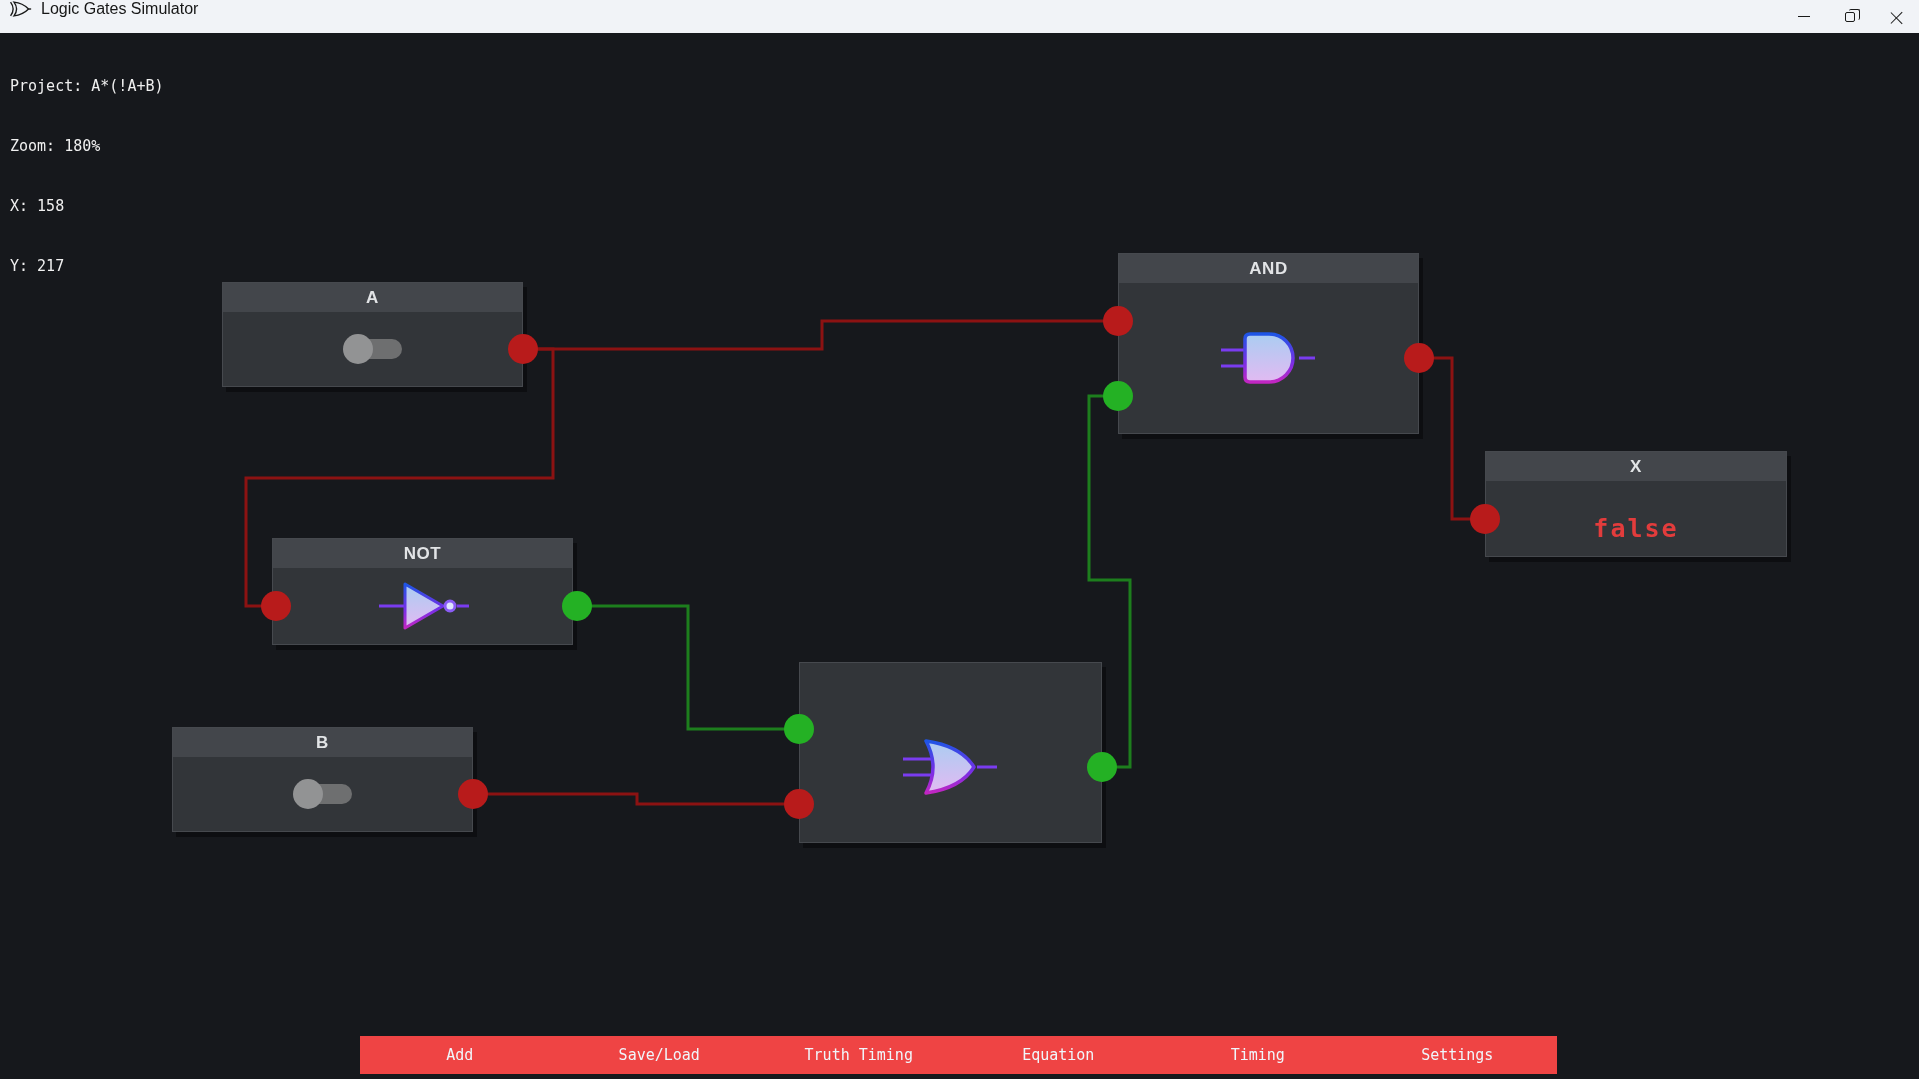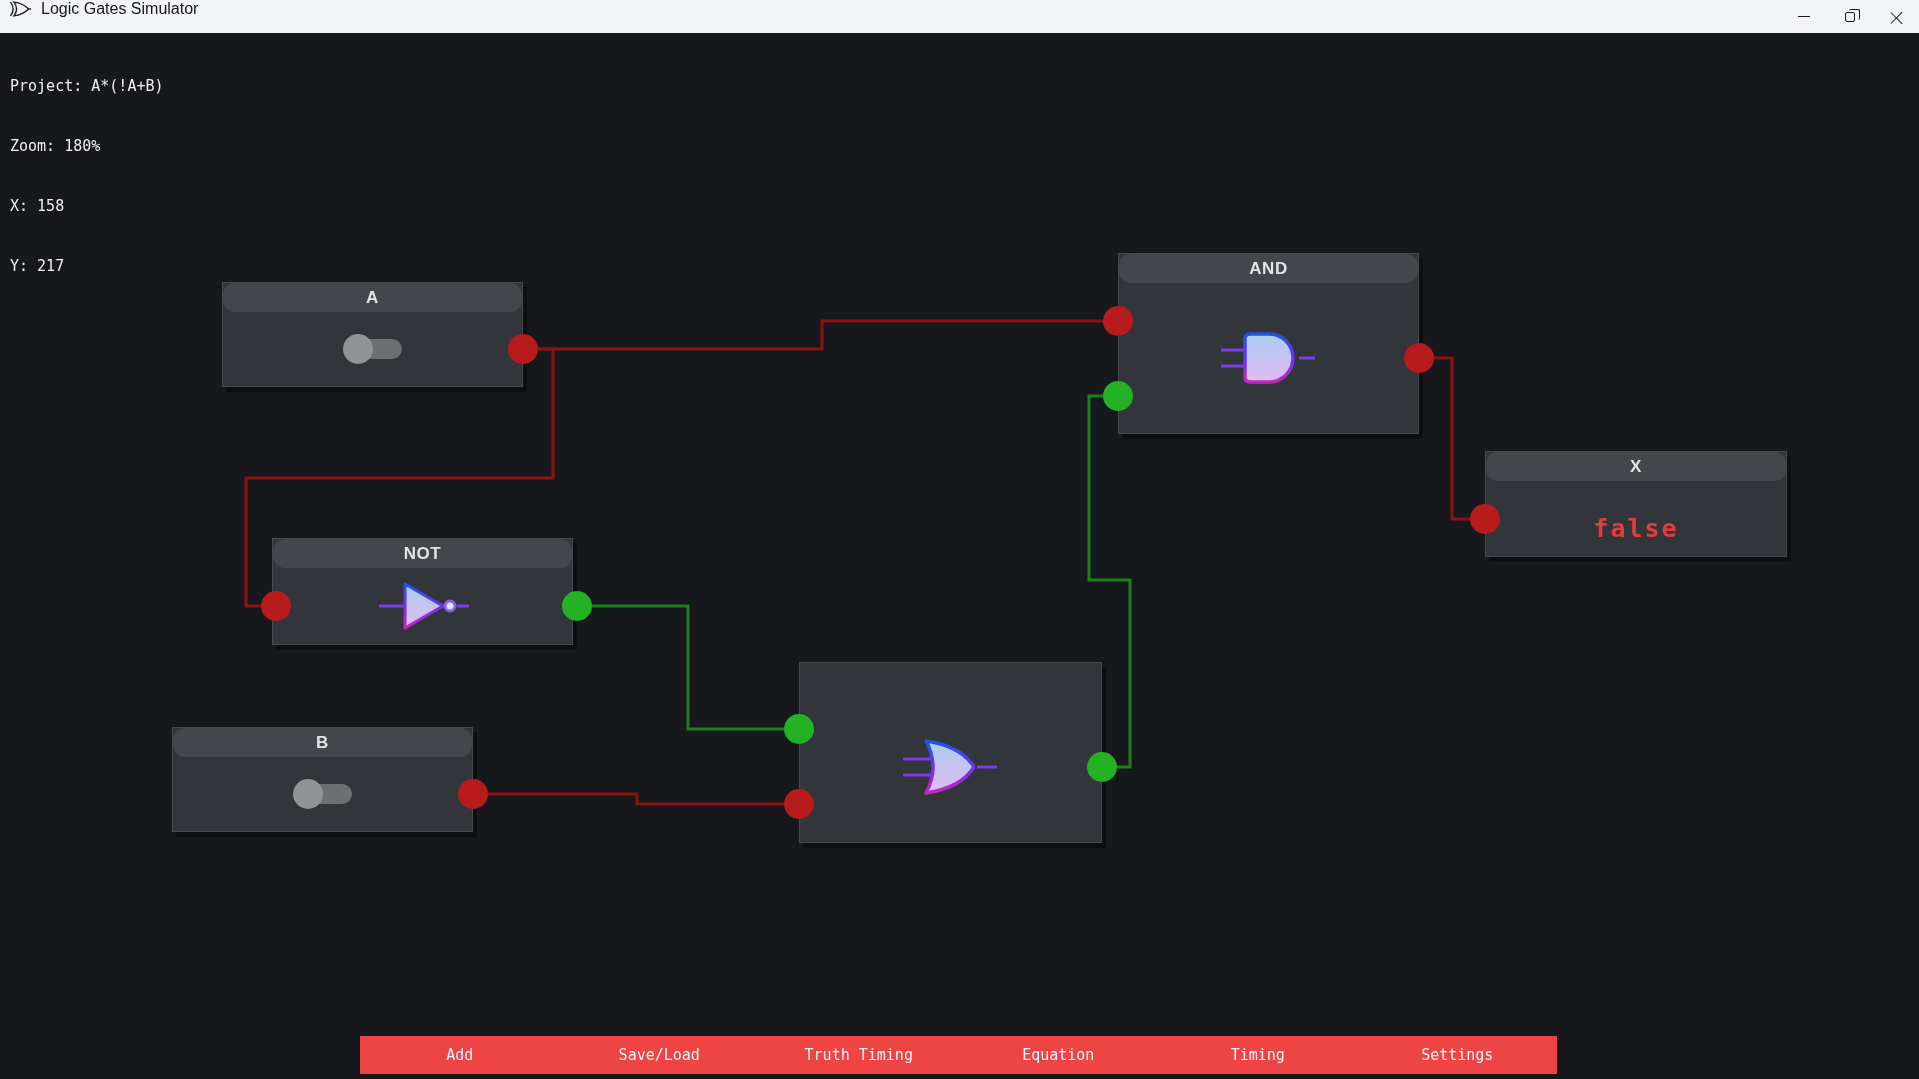--- a/index.html
+++ b/index.html
@@ -30,21 +30,21 @@
          font-size:15px; line-height:20px; white-space:pre; }
 
   
   #wire-layer { position:absolute; top:0; left:0; z-index:1; }
   #node-layer { position:absolute; top:0; left:0; width:1919px; height:1079px; z-index:2; }
 
   .node { position:absolute; background:#323539; border:1px solid #46494e;
           box-shadow:4px 5px 0 rgba(0,0,0,0.38); }
   .node-header { height:29px; background:#43464b; display:flex; align-items:center;
           justify-content:center; font-family:"Liberation Sans", sans-serif;
-          font-size:17px; font-weight:600; color:#e2e4e6; letter-spacing:0.5px;border-radius:12px; }
+          font-size:17px; font-weight:600; color:#e2e4e6; letter-spacing:0.5px; }
   .node-body { position:absolute; left:0; right:0; top:29px; bottom:0;
           display:flex; align-items:center; justify-content:center; }
 
   .toggle { position:relative; width:58px; height:20px; }
   .toggle-track { position:absolute; left:0; top:0; width:58px; height:20px;
           background:#6e6f70; border-radius:10px; }
   .toggle-knob { position:absolute; left:-1px; top:-5px; width:30px; height:30px;
           background:#929394; border-radius:50%; }
 
   .output-value { font-size:25px; font-weight:600; letter-spacing:2px;margin-top:20px; }

